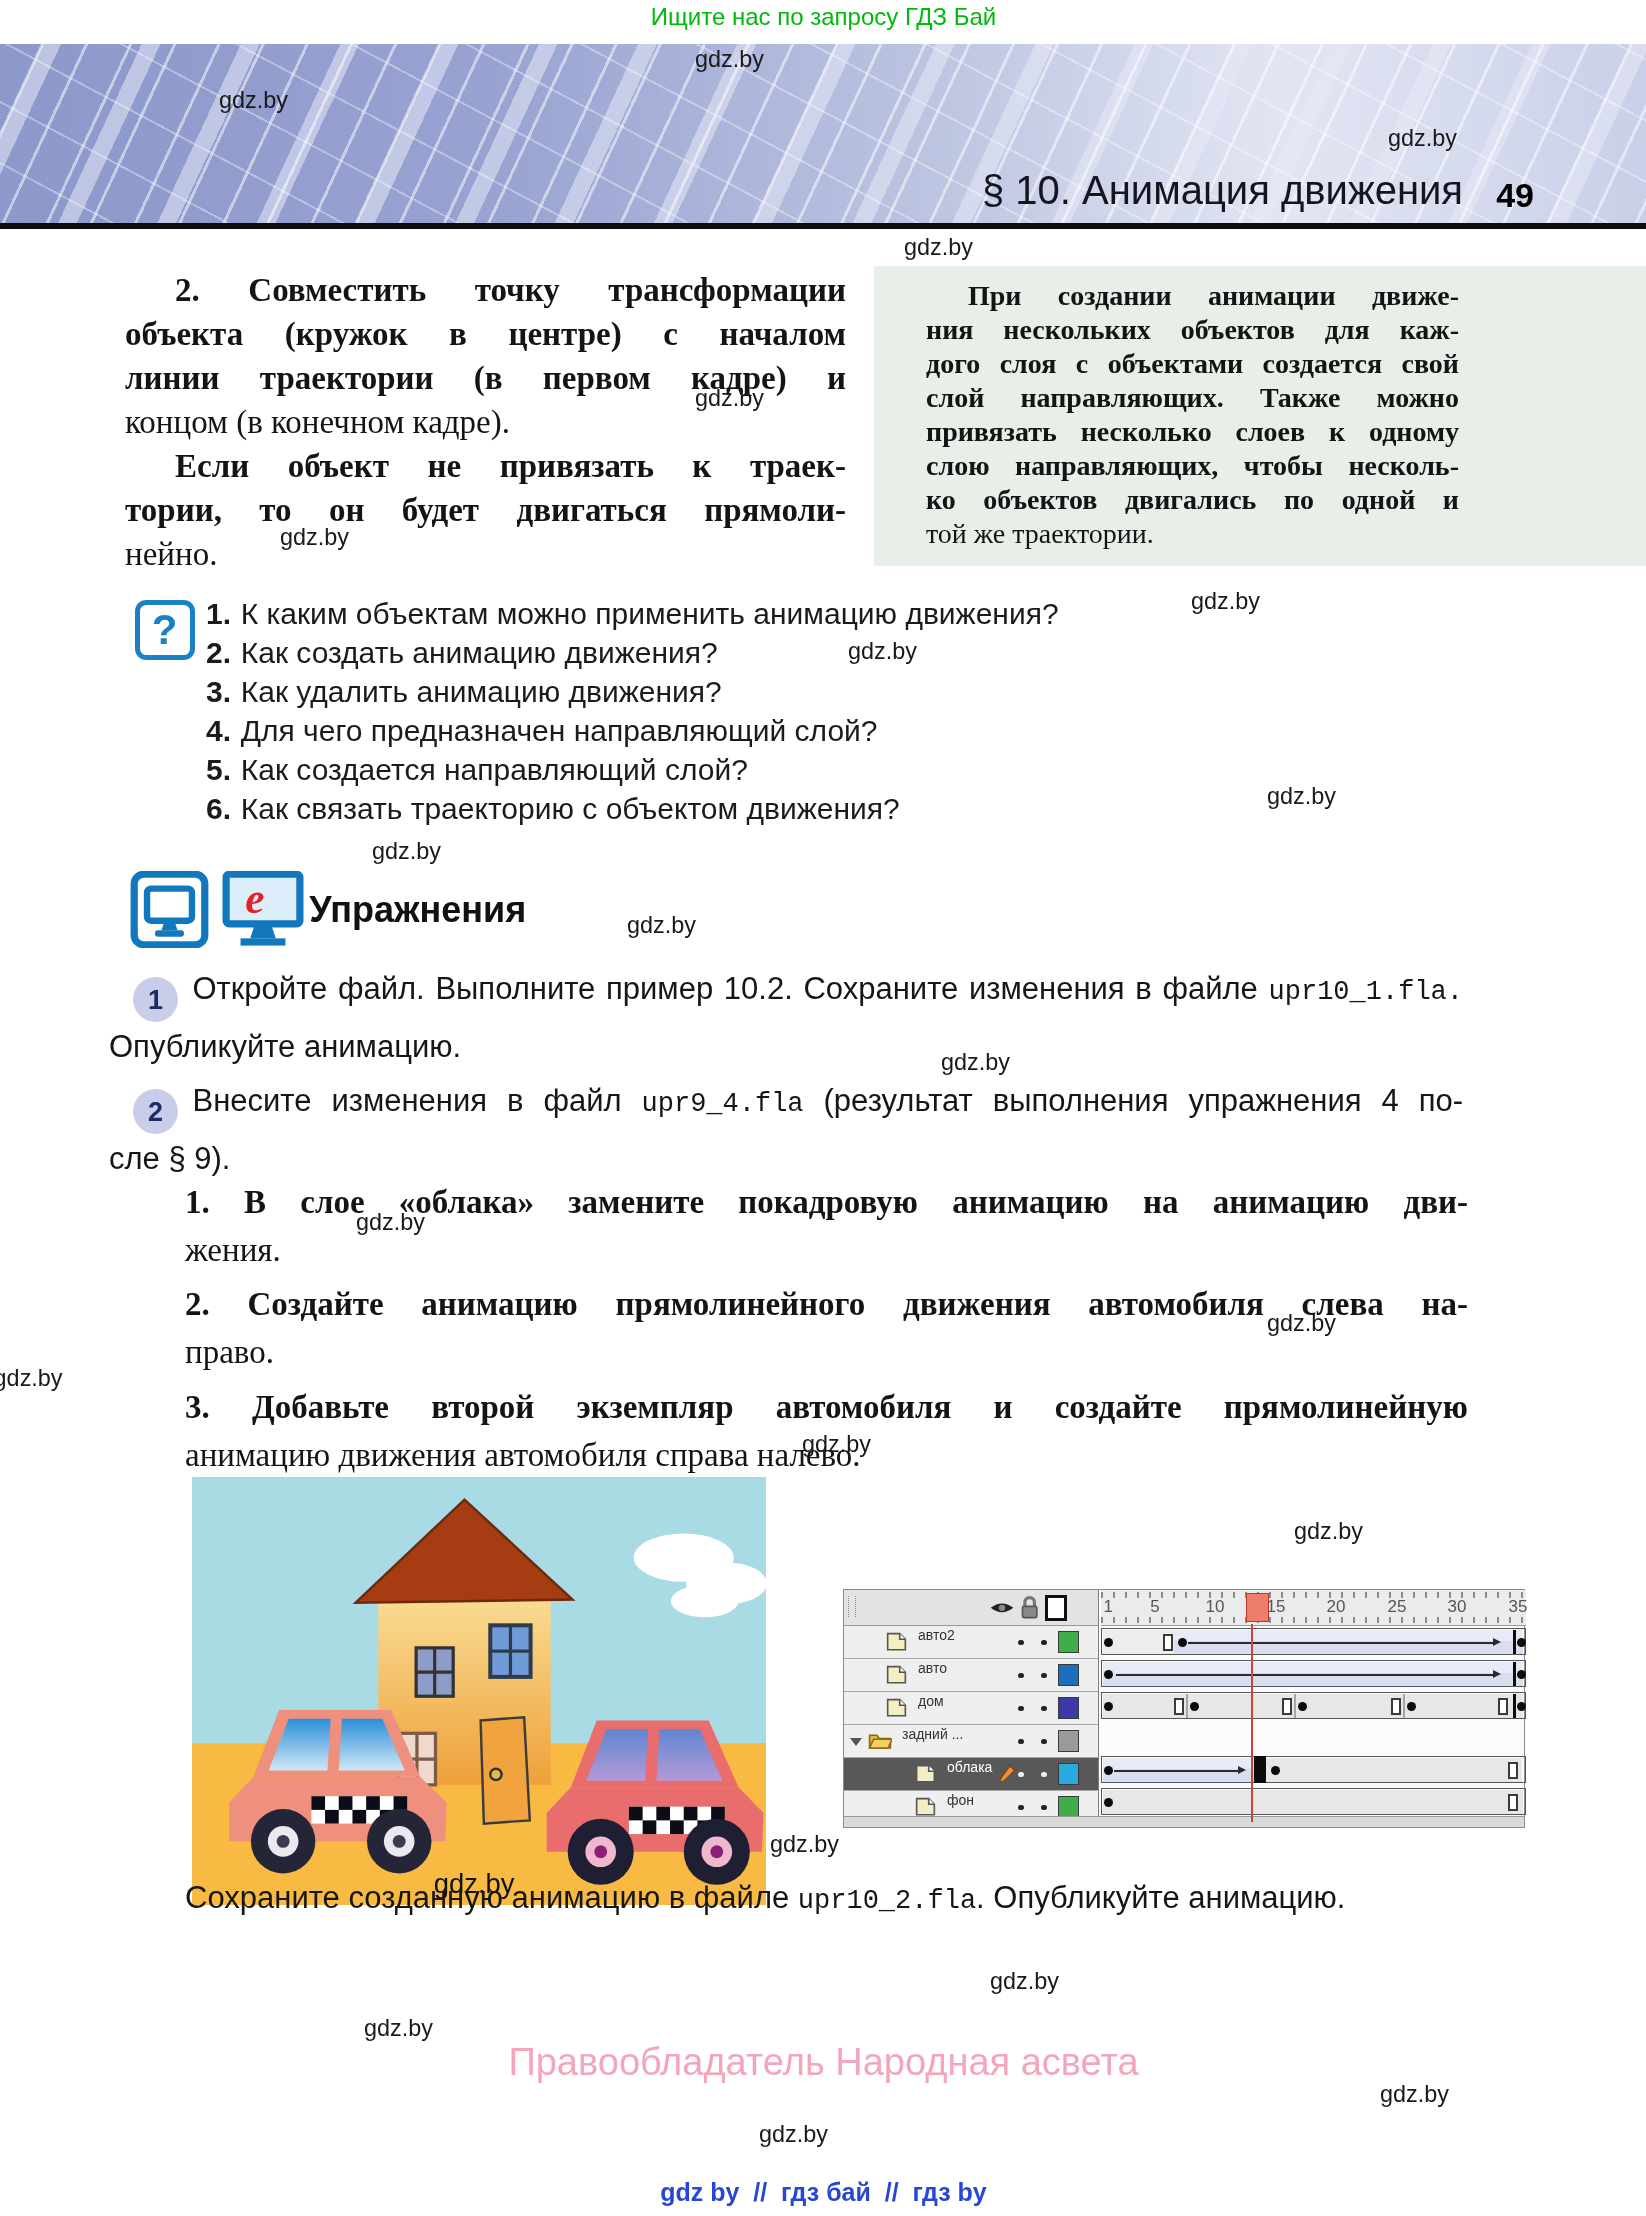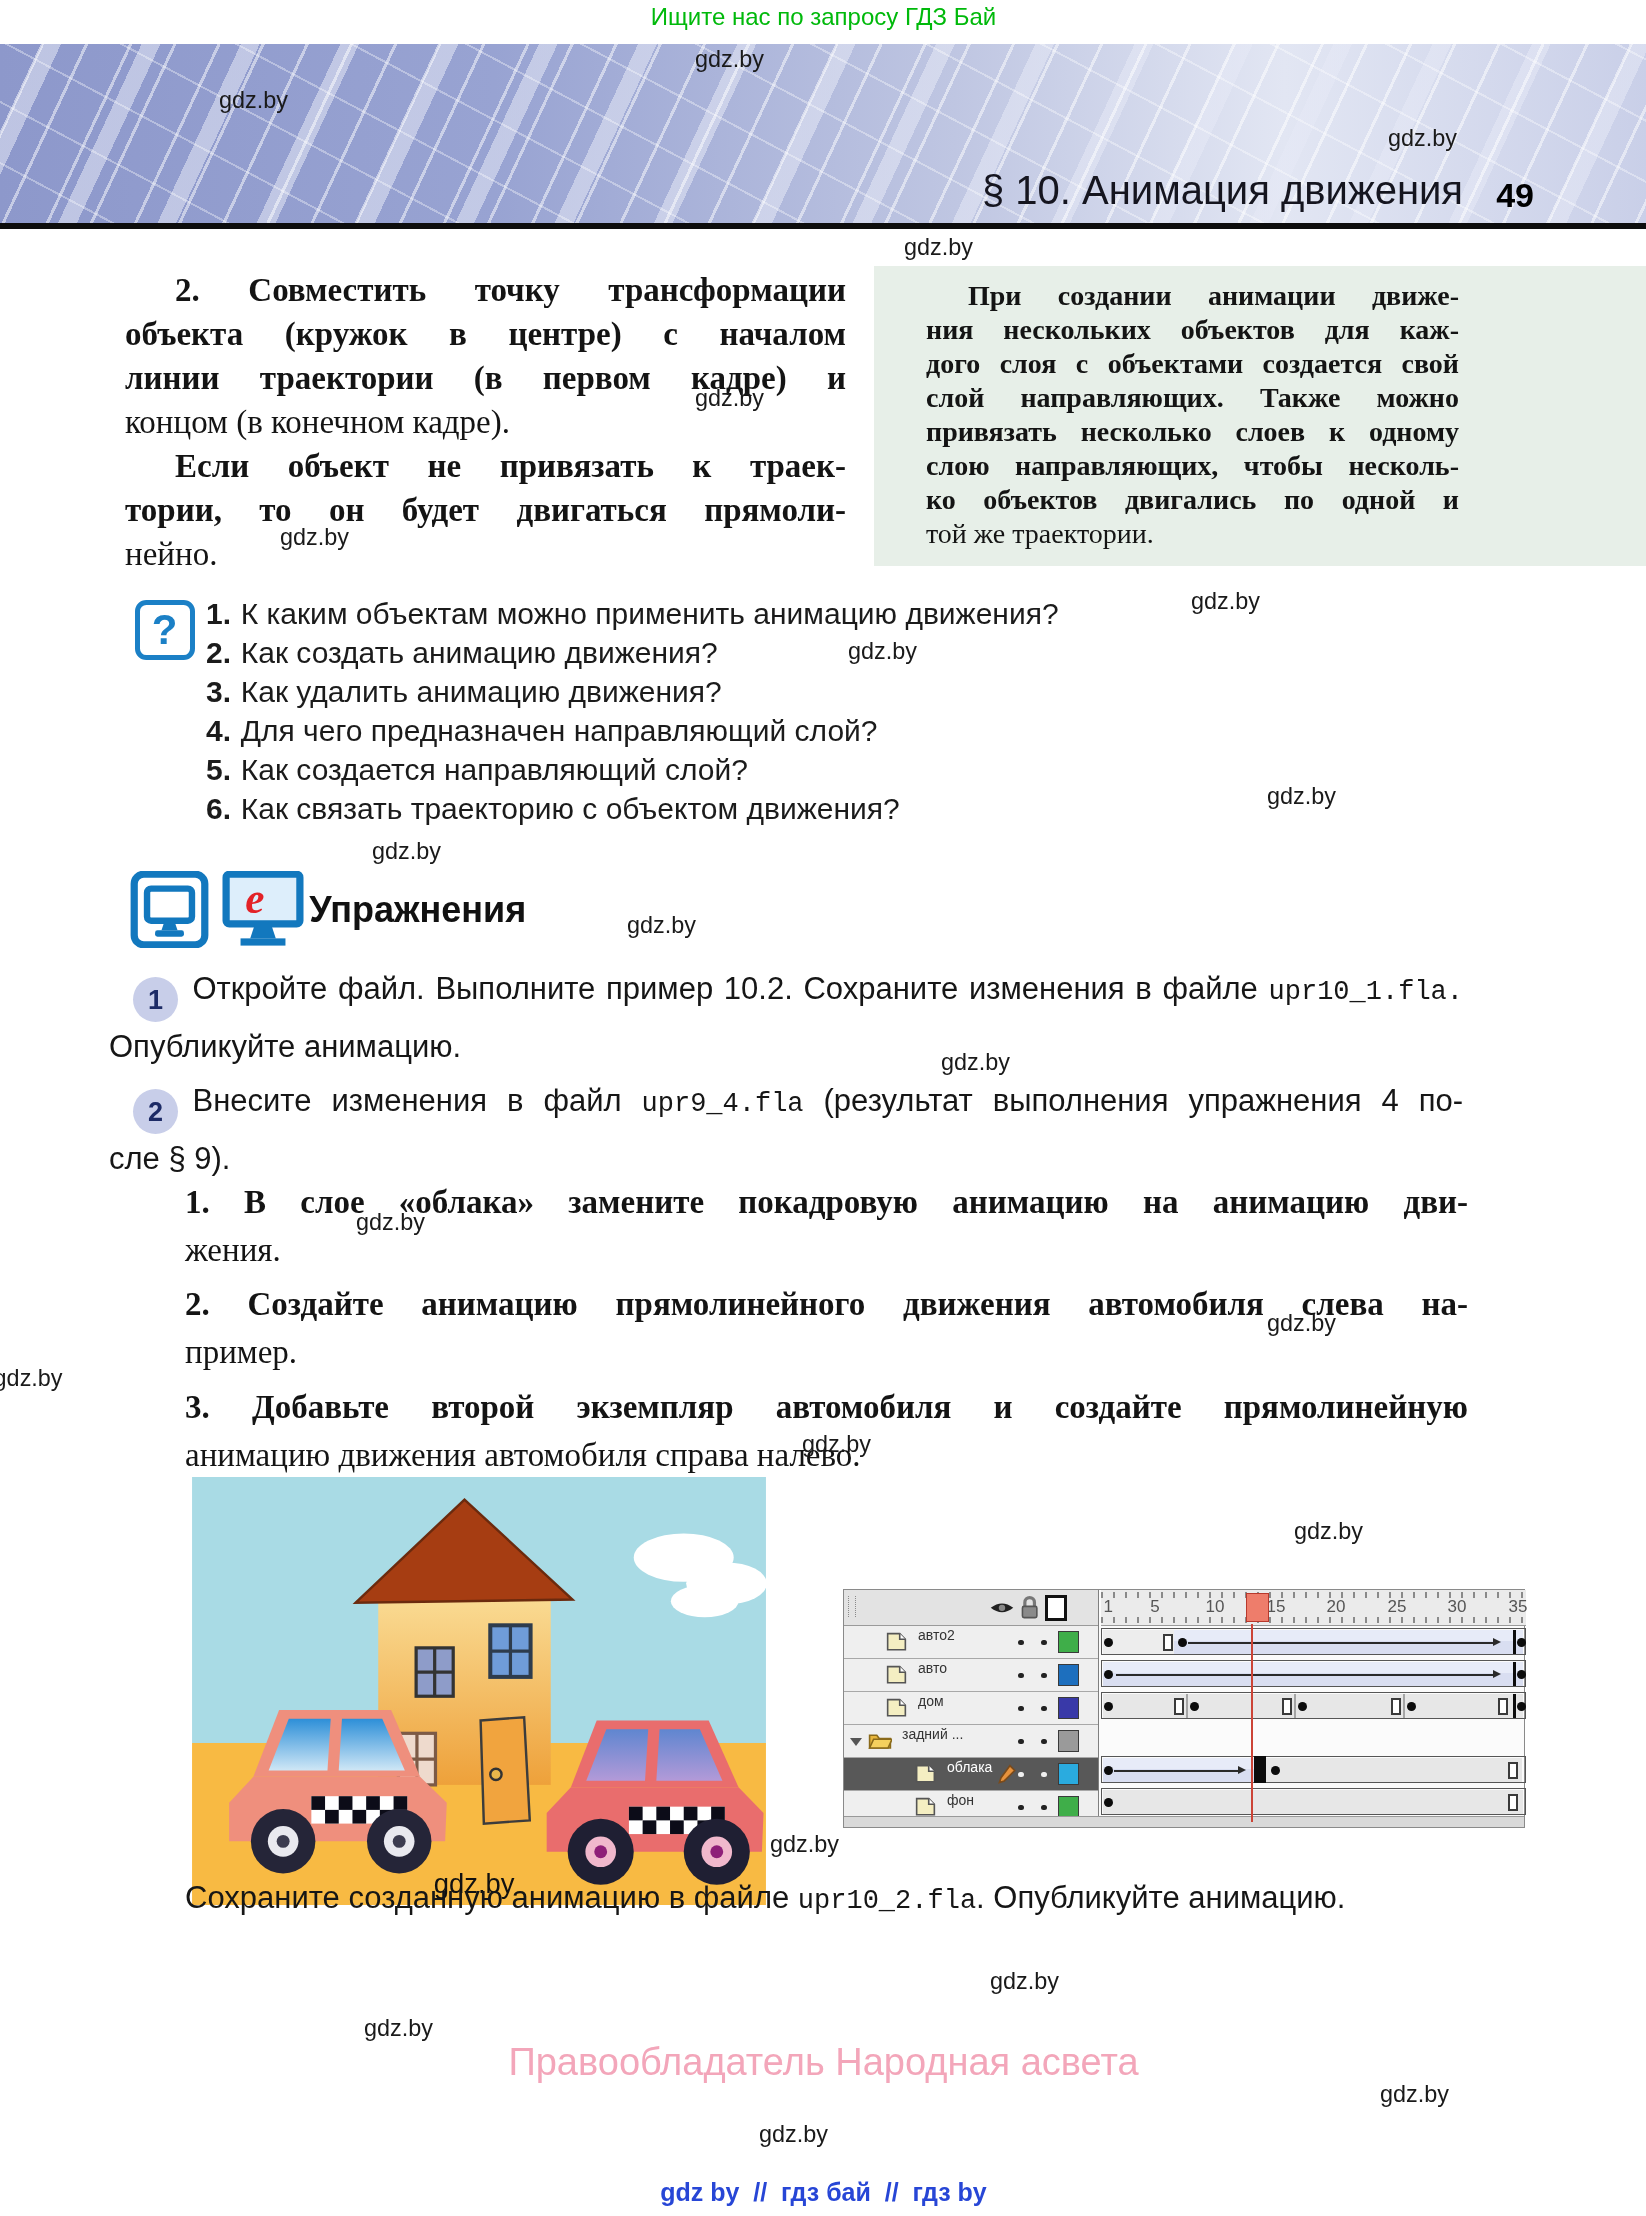--- a/index.html
+++ b/index.html
@@ -201,21 +201,21 @@
   <div>сле § 9).</div>
 </div>
 
 <div class="subs">
   <div class="item">
     <div class="sline force">1. В слое «облака» замените покадровую анимацию на анимацию дви-</div>
     <div class="sline">жения.</div>
   </div>
   <div class="item">
     <div class="sline force">2. Создайте анимацию прямолинейного движения автомобиля слева на-</div>
-    <div class="sline">пример.</div>
+    <div class="sline">право.</div>
   </div>
   <div class="item">
     <div class="sline force">3. Добавьте второй экземпляр автомобиля и создайте прямолинейную</div>
     <div class="sline">анимацию движения автомобиля справа налево.</div>
   </div>
 </div>
 
 <svg class="housefig" width="574" height="428" viewBox="0 0 712 531">
   <defs>
     <linearGradient id="gw" x1="0" y1="0" x2="0" y2="1">

